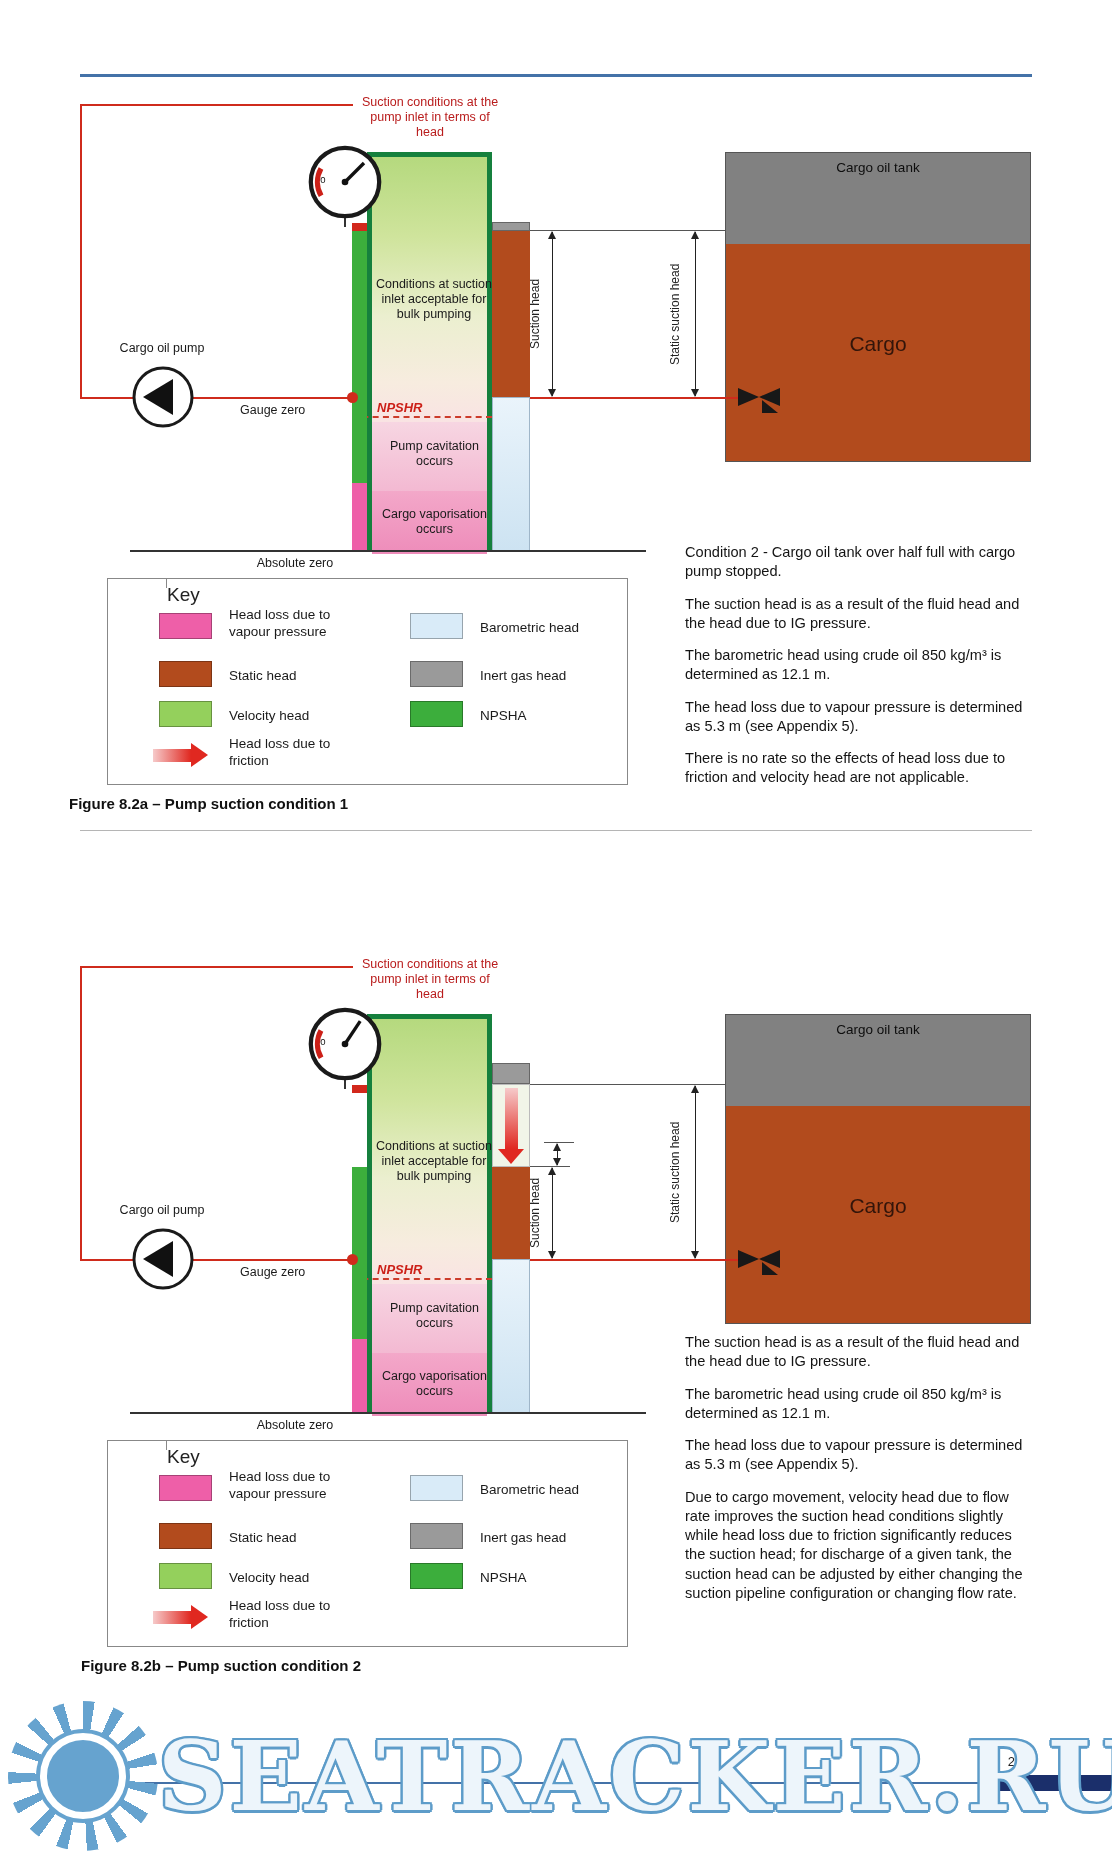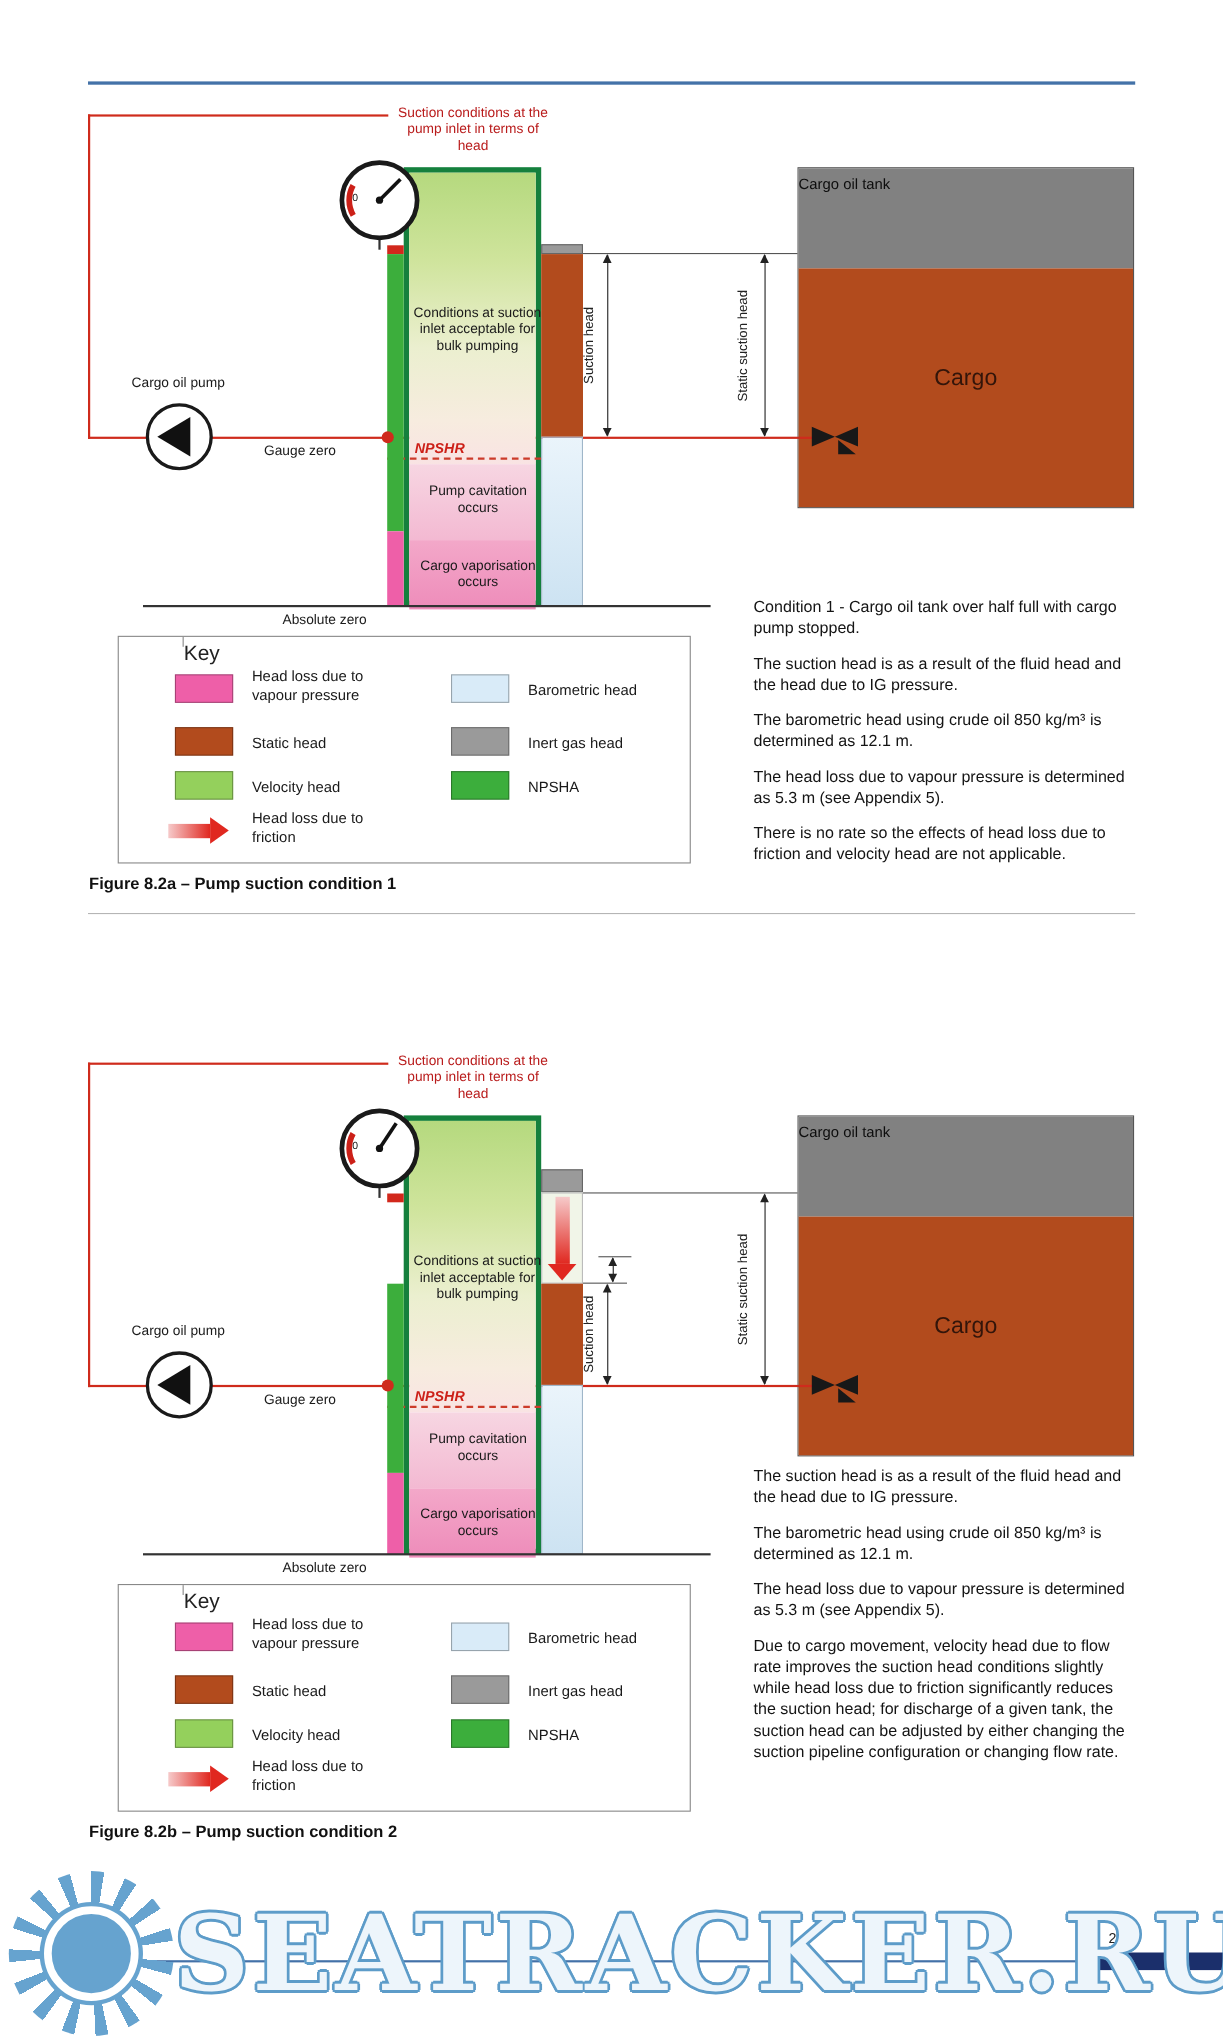--- a/index.html
+++ b/index.html
@@ -13,21 +13,21 @@
   .redline{position:absolute;background:#cf2b1c}
   .column{position:absolute;border:5px solid #15803d}
   .zone-accept{background:linear-gradient(180deg,#b5d97e 0%,#cfe49c 30%,#ebefcf 60%,#f7ecdf 85%,#f9e3e3 100%)}
   .zone-cav{background:linear-gradient(180deg,#f7d6e2 0%,#f3b9d2 100%)}
   .zone-vap{background:linear-gradient(180deg,#f3a8c9 0%,#ee8cba 100%)}
   .npshr{font-size:13px;font-style:italic;font-weight:bold;color:#cc2018}
   .npshr-line{position:absolute;border-top:2px dashed #cc3b2a}
   .baro{position:absolute;background:linear-gradient(180deg,#eaf4fb,#cde3f2);border:1px solid #9fb6c9}
   .tank{border:1px solid #555}
   .tank-gas{background:#818181;position:relative}
-  .tank-title{position:absolute;top:7px;width:100%;font-size:13.5px;color:#0d0d0d}
+  .tank-title{position:absolute;top:7px;width:100%;text-align:center;font-size:13.5px;color:#0d0d0d}
   .tank-cargo{background:#b24b1d;position:relative}
   .cargo-word{position:absolute;top:88px;width:100%;text-align:center;font-size:21px;color:#33150a}
   .v-arrow{position:absolute;border-left:1.4px solid #222}
   .v-arrow::before{content:"";position:absolute;left:-5px;top:-1px;border-left:4.5px solid transparent;border-right:4.5px solid transparent;border-bottom:8px solid #222}
   .v-arrow::after{content:"";position:absolute;left:-5px;bottom:-1px;border-left:4.5px solid transparent;border-right:4.5px solid transparent;border-top:8px solid #222}
   .vlabel{position:absolute;writing-mode:vertical-rl;transform:rotate(180deg);font-size:12px;color:#222;text-align:center;width:16px}
   .keybox{position:absolute;border:1.5px solid #888;background:#fff}
   .key-title{position:absolute;left:59px;top:5px;font-size:19px;color:#222}
   .key-tick{position:absolute;left:58px;top:0;width:1px;height:9px;background:#888}
   .sw{position:absolute;width:53px;height:26px;border:1px solid rgba(0,0,0,.3)}
@@ -136,28 +136,28 @@
     <div class="key-lbl" style="left:121px;top:156px;width:125px">Head loss due to friction</div>
     <div class="sw" style="left: 302px; top: 34px; background-color: rgb(217, 235, 248);"></div>
     <div class="key-lbl" style="left:372px;top:40px;width:140px">Barometric head</div>
     <div class="sw" style="left: 302px; top: 82px; background-color: rgb(154, 154, 154);"></div>
     <div class="key-lbl" style="left:372px;top:88px;width:140px">Inert gas head</div>
     <div class="sw" style="left: 302px; top: 122px; background-color: rgb(60, 174, 60);"></div>
     <div class="key-lbl" style="left:372px;top:128px;width:140px">NPSHA</div>
   </div>
 
   <div class="abs notes" style="left:685px;top:448px;width:346px">
-    <p>Condition 1 - Cargo oil tank over half full with cargo pump stopped.</p>
+    <p>Condition 2 - Cargo oil tank over half full with cargo pump stopped.</p>
     <p>The suction head is as a result of the fluid head and the head due to IG pressure.</p>
     <p>The barometric head using crude oil 850 kg/m³ is determined as 12.1 m.</p>
     <p>The head loss due to vapour pressure is determined as 5.3 m (see Appendix 5).</p>
     <p>There is no rate so the effects of head loss due to friction and velocity head are not applicable.</p>
   </div>
 
-  <div class="caption" style="left:81px;top:700px">Figure 8.2a – Pump suction condition 1</div>
+  <div class="caption" style="left:69px;top:700px">Figure 8.2a – Pump suction condition 1</div>
 </section>
 
 <div class="abs" style="left:80px;top:830px;width:952px;height:1px;background:#b5b5b5"></div>
 
 <section class="fig" style="top:957px">
 
   <div class="abs tank" style="left:725px;top:57px;width:306px;height:310px">
     <div class="tank-gas" style="height:91px">
       <div class="tank-title">Cargo oil tank</div>
     </div>

